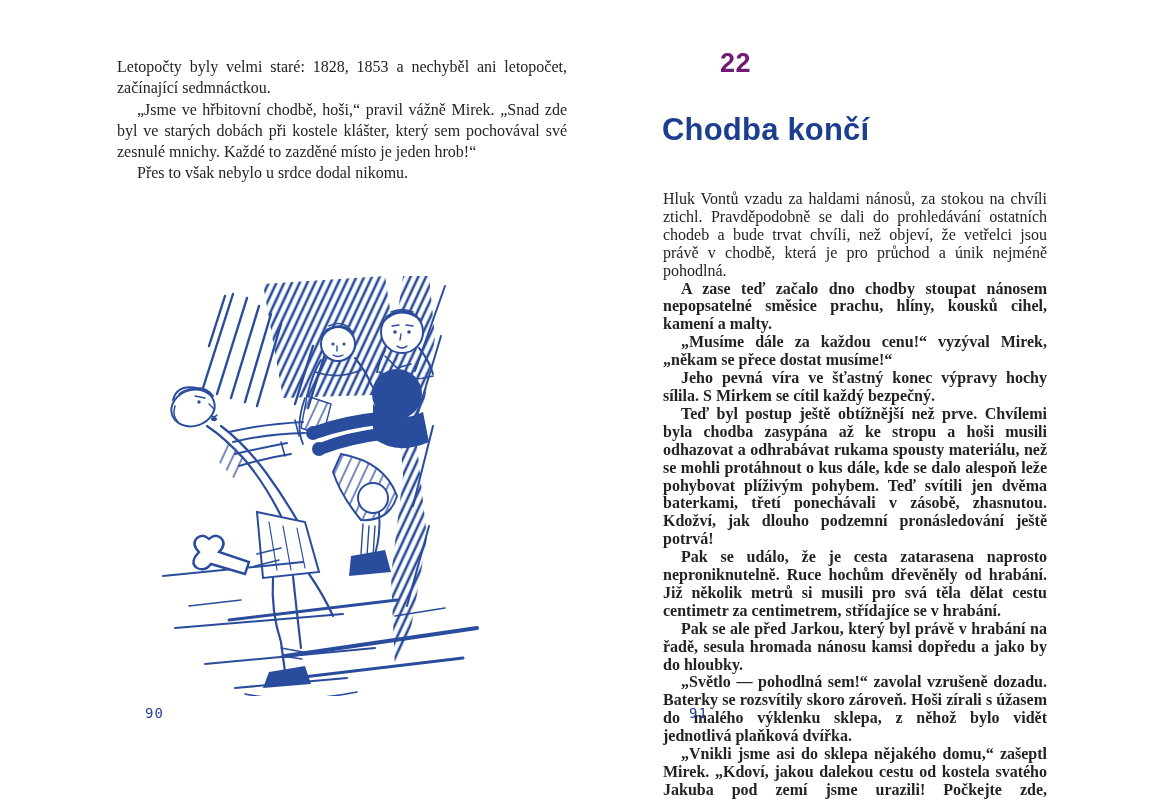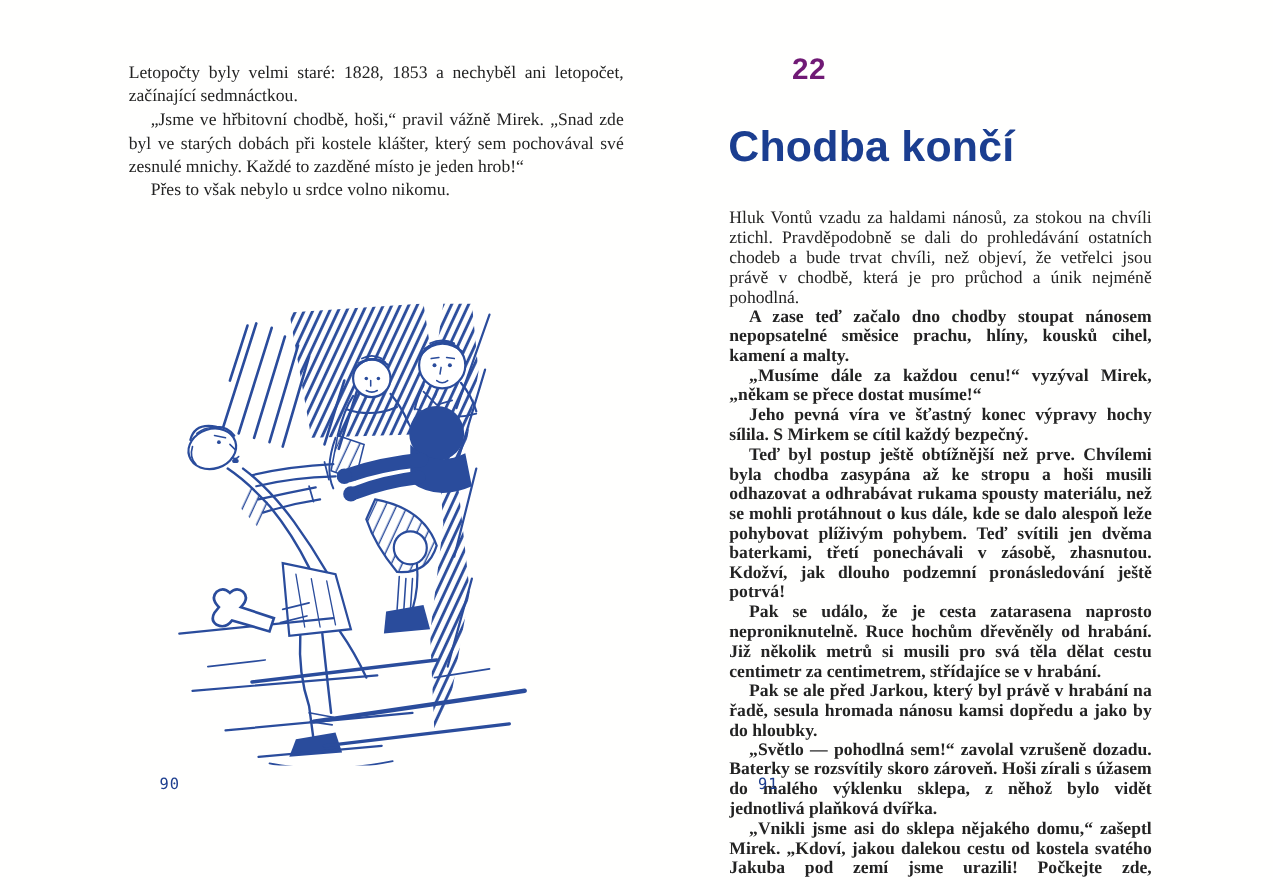--- a/index.html
+++ b/index.html
@@ -44,21 +44,21 @@
     font-weight: 700;
     font-size: 27px;
     color: #701a75;
     letter-spacing: 0.5px;
   }
   .chapter-title {
     position: absolute;
     left: 662px; top: 112px;
     font-family: "Liberation Sans", sans-serif;
     font-weight: 700;
-    font-size: 39px;
+    font-size: 31px;
     color: var(--accent);
     letter-spacing: 0.2px;
   }
   .right-text {
     position: absolute;
     left: 663px; top: 190px; width: 384px;
     font-size: 16px; line-height: 17.9px;
     text-align: justify;
     hyphens: auto;
   }
@@ -83,21 +83,21 @@
 <body>
 
 <div class="spread">
 
   <div>
 
     <div class="left-text">
 
     <p>Letopočty byly velmi staré: 1828, 1853 a nechyběl ani letopočet, začínající sedmnáctkou.</p>
         <p class="indent">„Jsme ve hřbitovní chodbě, hoši,“ pravil vážně Mirek. „Snad zde byl ve starých dobách při kostele klášter, který sem pochovával své zesnulé mnichy. Každé to zazděné místo je jeden hrob!“</p>
-        <p class="indent">Přes to však nebylo u srdce volno nikomu.</p>
+        <p class="indent">Přes to však nebylo u srdce dodal nikomu.</p>
       </div>
 
     <svg class="illustration" viewBox="0 0 372 420" role="img" aria-label="blue-ink-drawing-boy-leaning-back-gripped-by-dark-figure-two-boys-watching">
       <defs>
         <pattern id="hD" width="7" height="7" patternUnits="userSpaceOnUse" patternTransform="rotate(25)">
           <line x1="3" y1="0" x2="3" y2="7" stroke="#2a4c9c" stroke-width="2.6"></line>
         </pattern>
         <pattern id="hL" width="9" height="9" patternUnits="userSpaceOnUse" patternTransform="rotate(25)">
           <line x1="3" y1="0" x2="3" y2="9" stroke="#2a4c9c" stroke-width="1.3"></line>
         </pattern>

